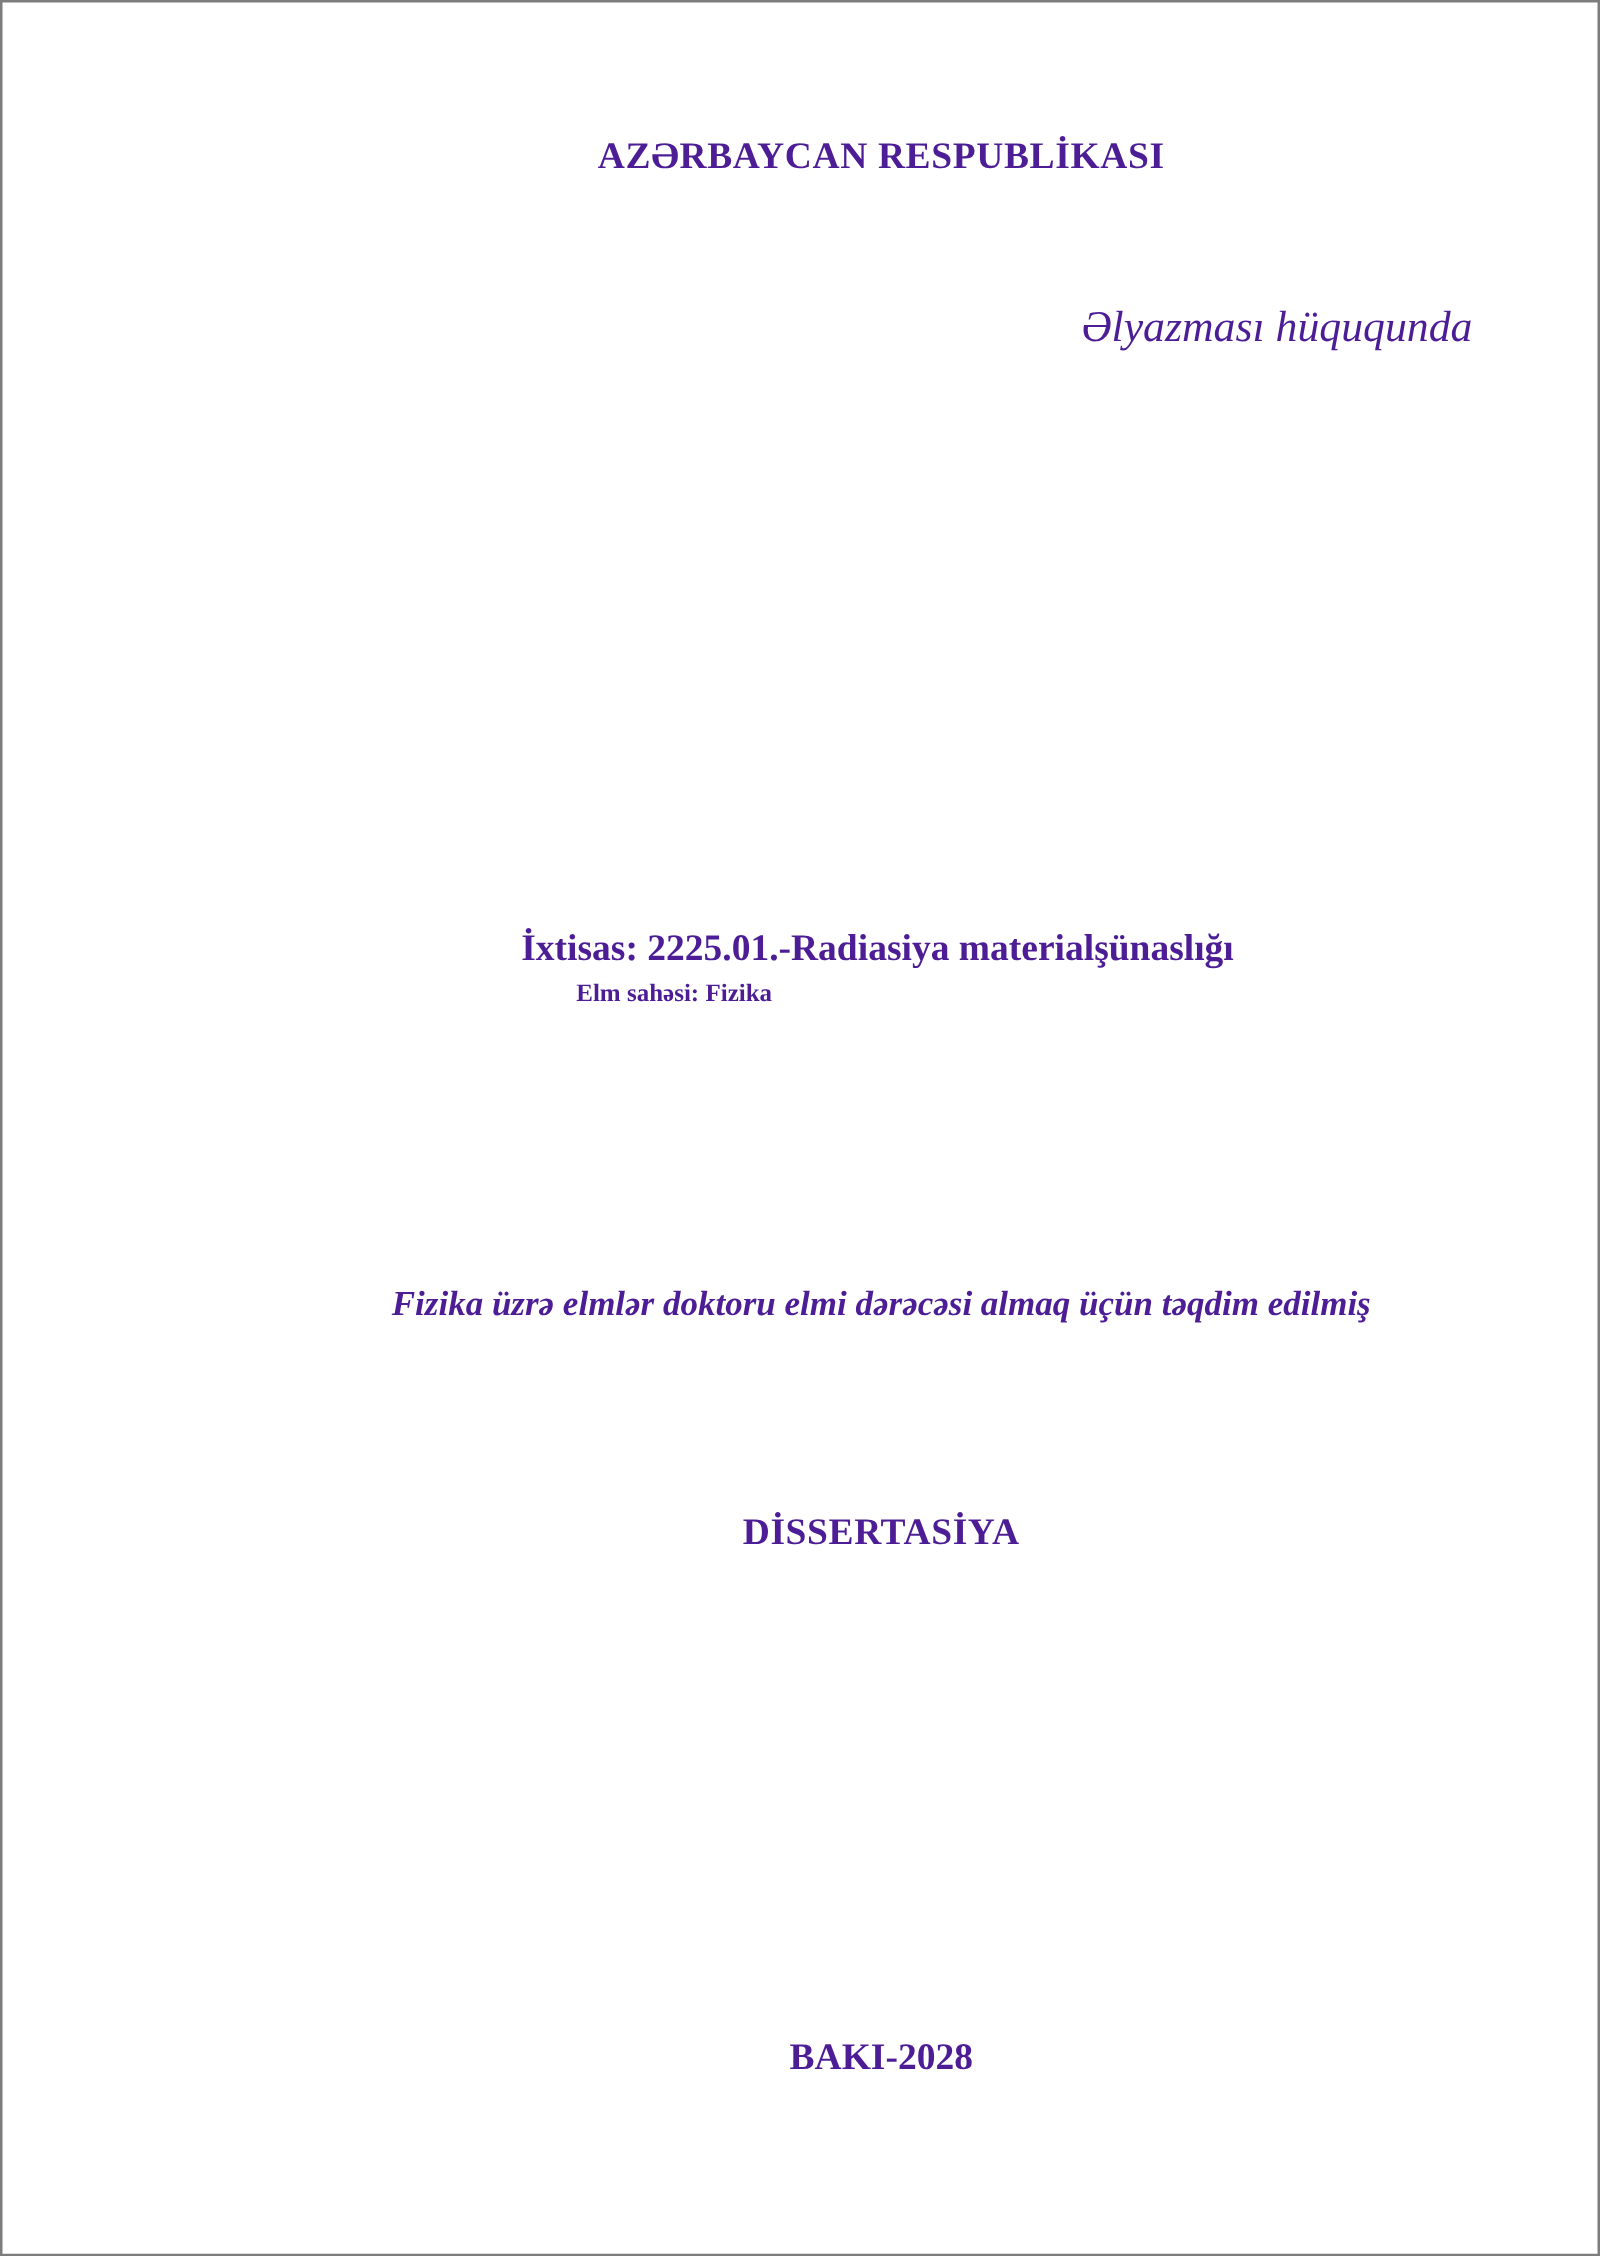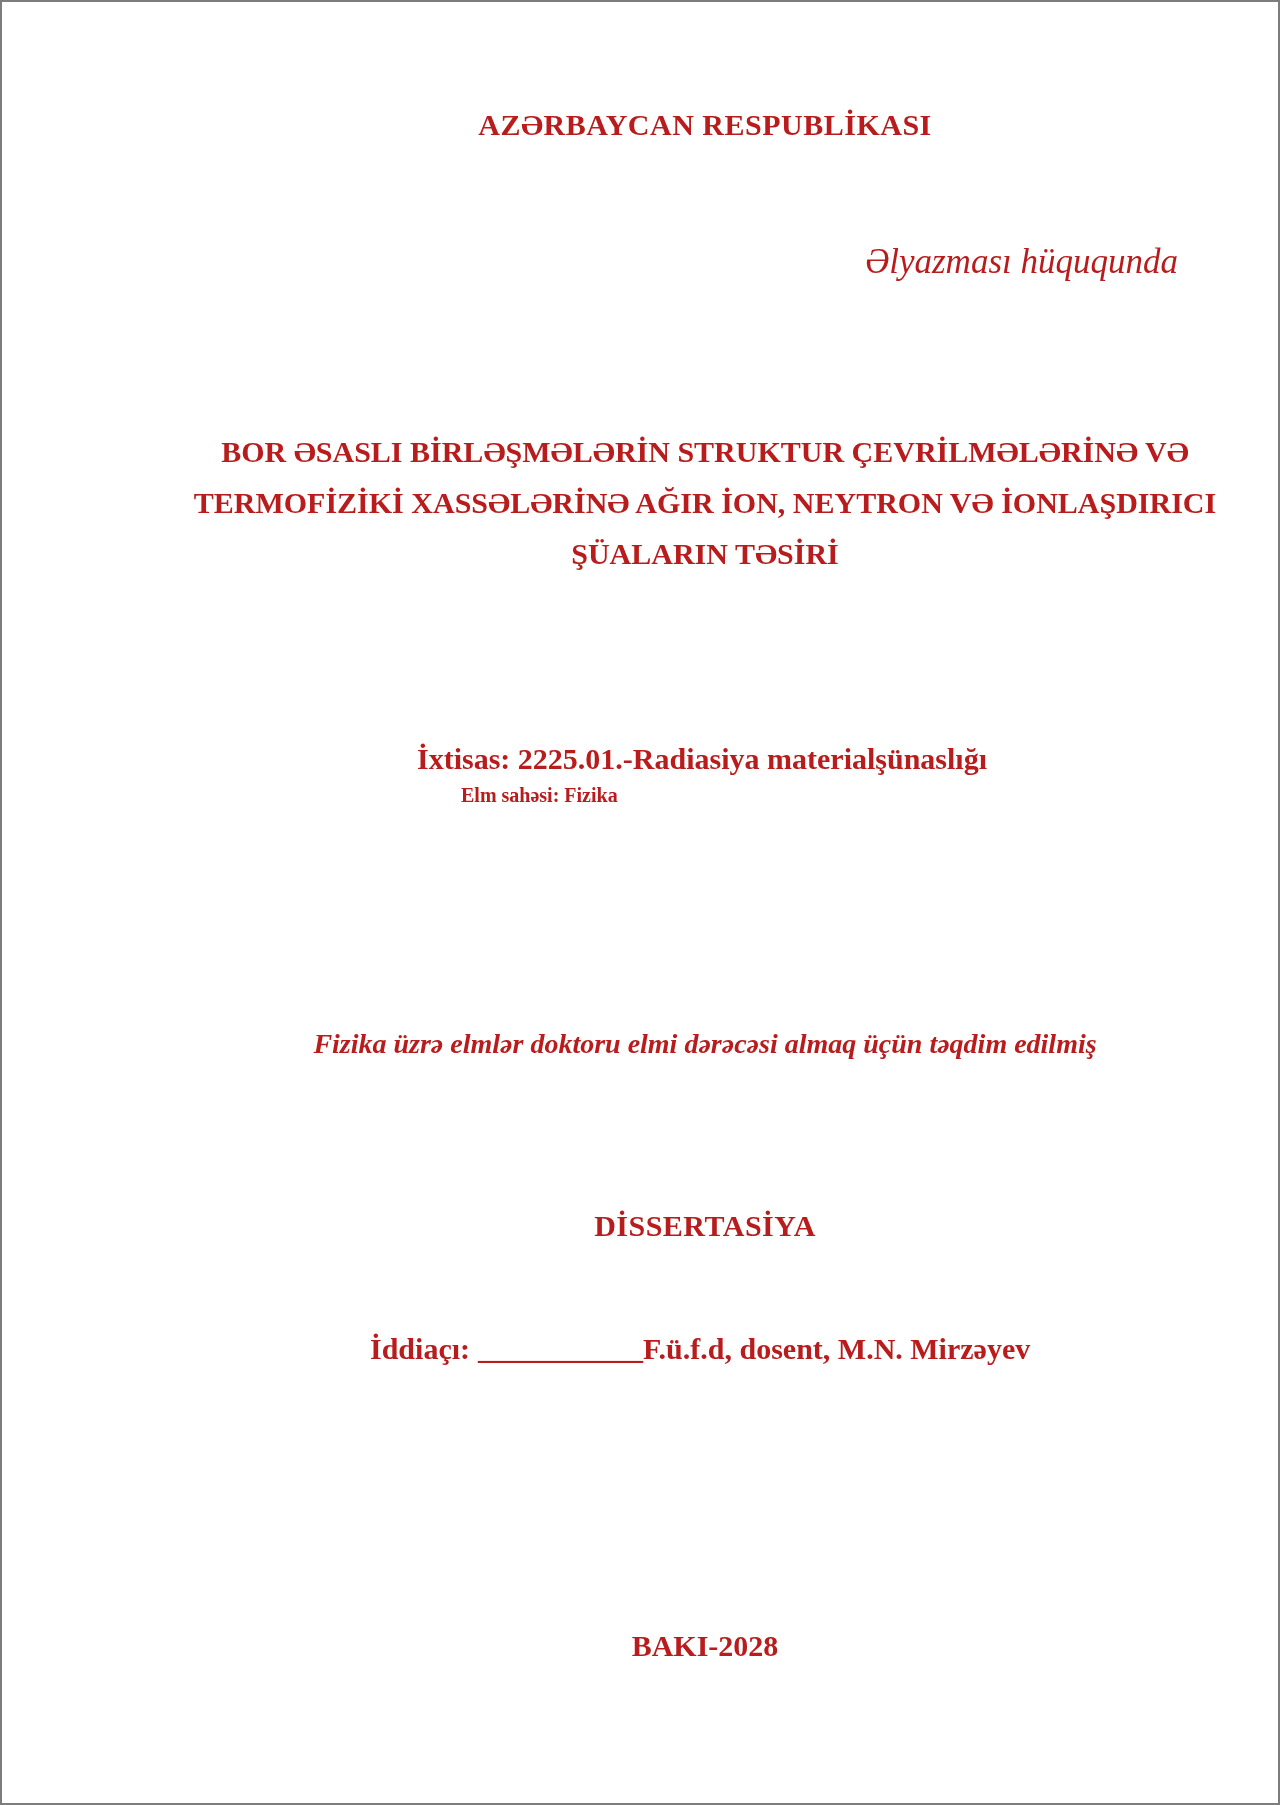--- a/index.html
+++ b/index.html
@@ -8,21 +8,21 @@
     background: #ffffff;
   }
   .page {
     position: relative;
     width: 1280px;
     height: 1805px;
     background: #ffffff;
     border: 2px solid #7d7d7d;
     box-sizing: border-box;
     font-family: "Liberation Serif", "DejaVu Serif", serif;
-    color: #b91c1c;
+    color: #4c1d95;
     overflow: hidden;
   }
   .abs { position: absolute; }
   
   .centered {
     position: absolute;
     left: 130px;
     right: 0;
     text-align: center;
   }
@@ -86,34 +86,26 @@
 </style>
 </head>
 <body>
 
 <div class="page">
 
   <div class="centered header-line">AZƏRBAYCAN RESPUBLİKASI</div>
 
   <div class="abs manuscript-note">Əlyazması hüququnda</div>
 
-  <div class="main-title centered">
-    <div>BOR ƏSASLI BİRLƏŞMƏLƏRİN STRUKTUR ÇEVRİLMƏLƏRİNƏ VƏ</div>
-    <div>TERMOFİZİKİ XASSƏLƏRİNƏ AĞIR İON, NEYTRON VƏ İONLAŞDIRICI</div>
-    <div>ŞÜALARIN TƏSİRİ</div>
-  </div>
 
   <div class="abs specialty-line">İxtisas: 2225.01.-Radiasiya materialşünaslığı</div>
 
   <div class="abs field-line">Elm sahəsi: Fizika</div>
 
   <div class="centered degree-note">Fizika üzrə elmlər doktoru elmi dərəcəsi almaq üçün təqdim edilmiş</div>
 
   <div class="centered doc-type">DİSSERTASİYA</div>
 
-  <div class="abs sig-line sig-applicant">
-    <span>İddiaçı:</span><span class="blank">___________</span><span class="credentials">F.ü.f.d, dosent, M.N. Mirzəyev</span>
-  </div>
 
 
   <div class="centered city-year">BAKI-2028</div>
 
 </div>
 
 </body></html>

